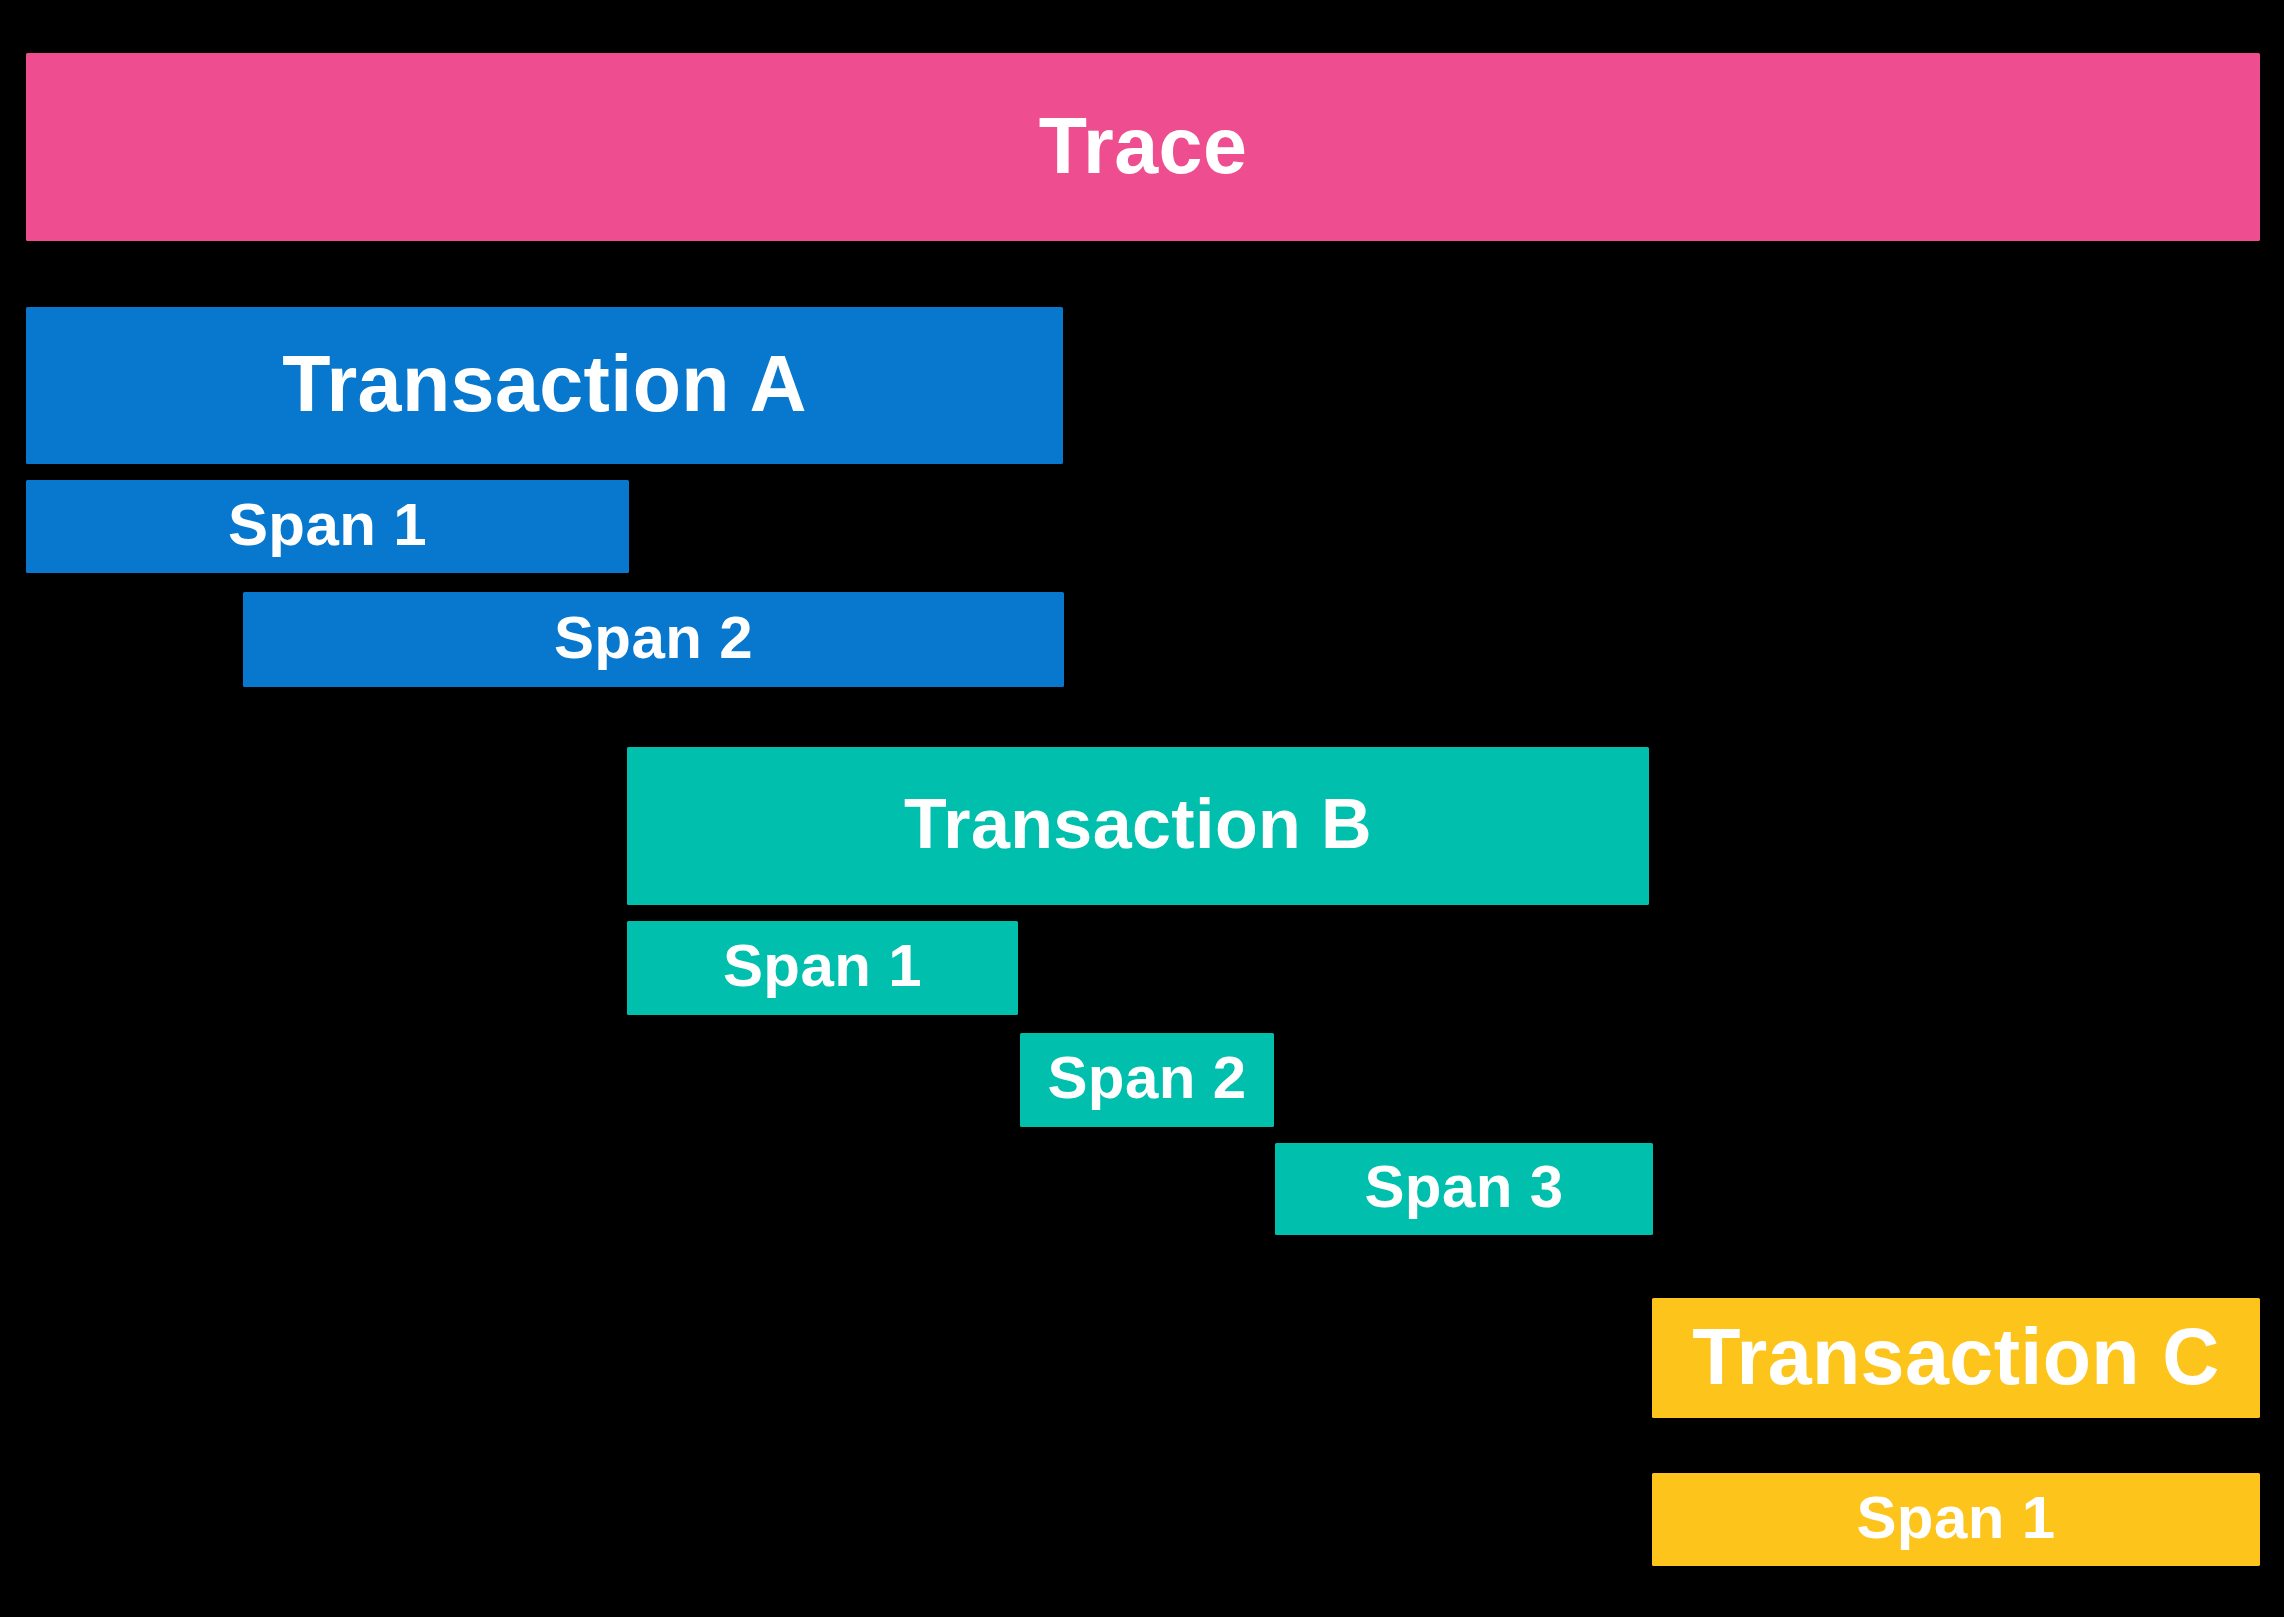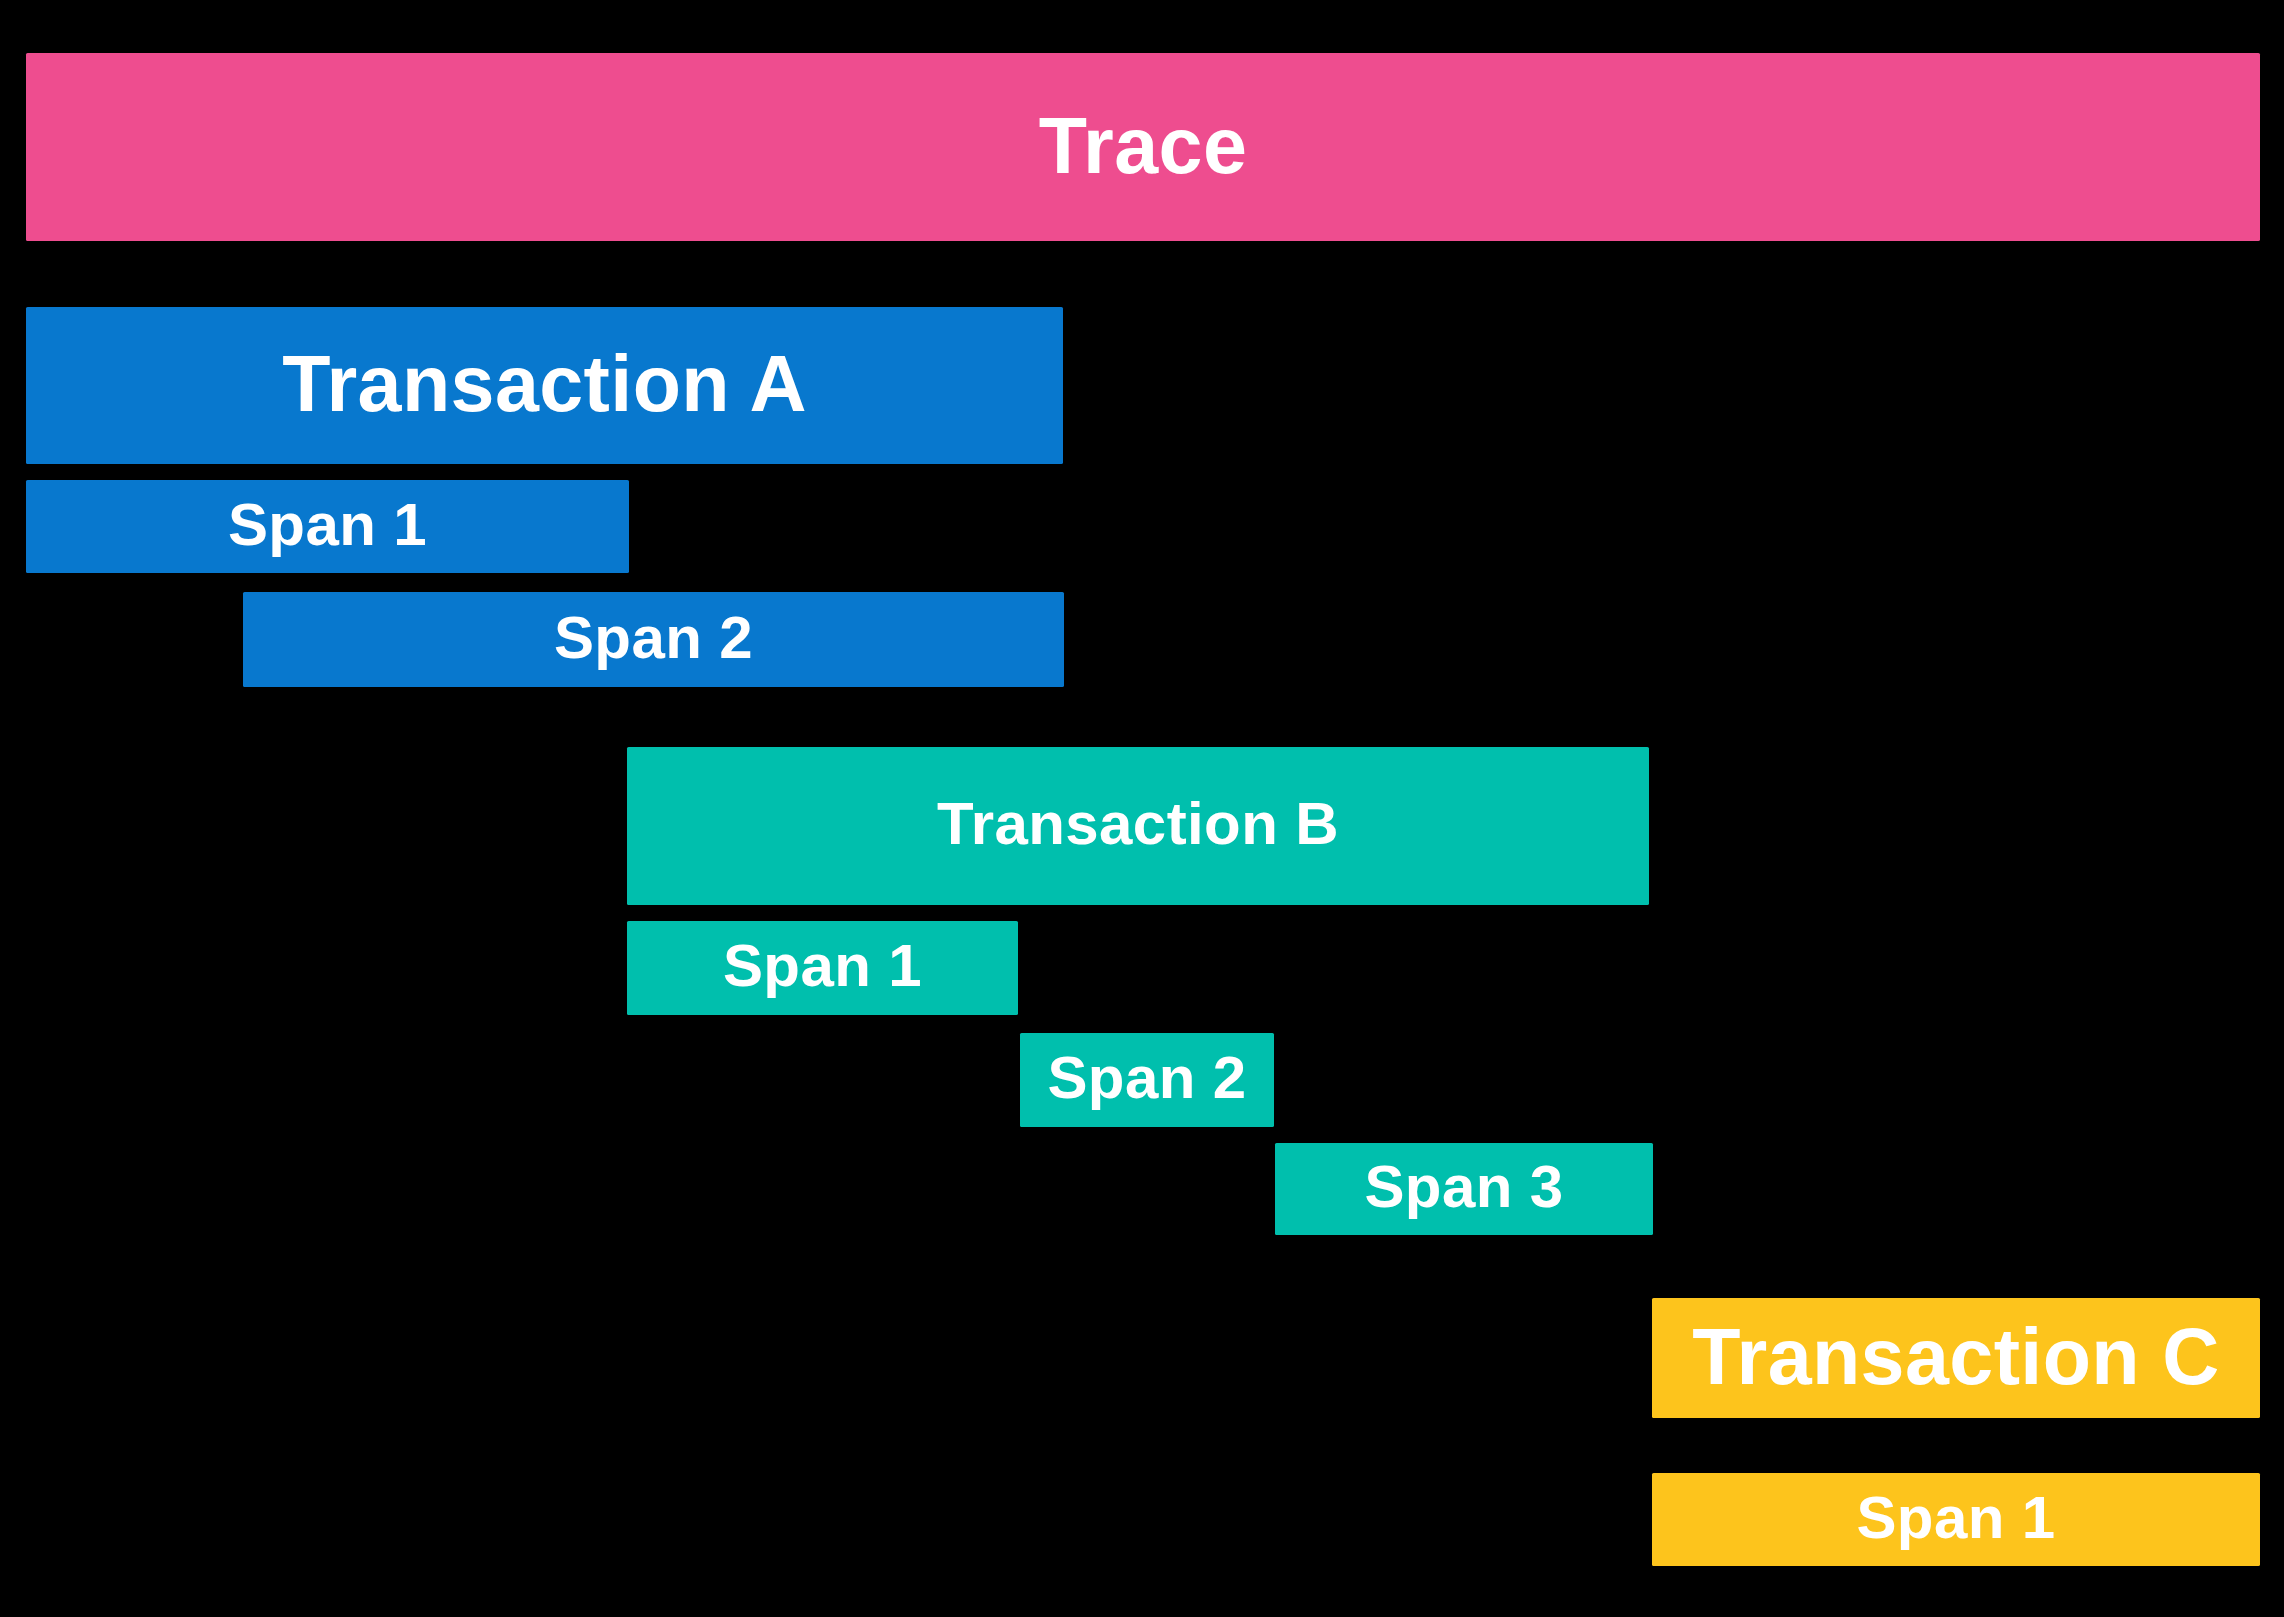--- a/index.html
+++ b/index.html
@@ -54,21 +54,21 @@
 
   <div class="bar" style="left: 26px; top: 480px; width: 603px; height: 93px; background: rgb(8, 120, 206);">
     <span class="bar-label" style="font-size: 60px;">Span 1</span>
   </div>
 
   <div class="bar" style="left: 243px; top: 592px; width: 821px; height: 95px; background: rgb(8, 120, 206);">
     <span class="bar-label" style="font-size: 60px;">Span 2</span>
   </div>
 
   <div class="bar" style="left: 627px; top: 747px; width: 1022px; height: 158px; background: rgb(0, 191, 173);">
-    <span class="bar-label" style="font-size: 60px;">Transaction B</span>
+    <span class="bar-label" style="font-size: 70px;">Transaction B</span>
   </div>
 
   <div class="bar" style="left: 627px; top: 921px; width: 391px; height: 94px; background: rgb(0, 191, 173);">
     <span class="bar-label" style="font-size: 60px;">Span 1</span>
   </div>
 
   <div class="bar" style="left: 1020px; top: 1033px; width: 254px; height: 94px; background: rgb(0, 191, 173);">
     <span class="bar-label" style="font-size: 60px;">Span 2</span>
   </div>
 

